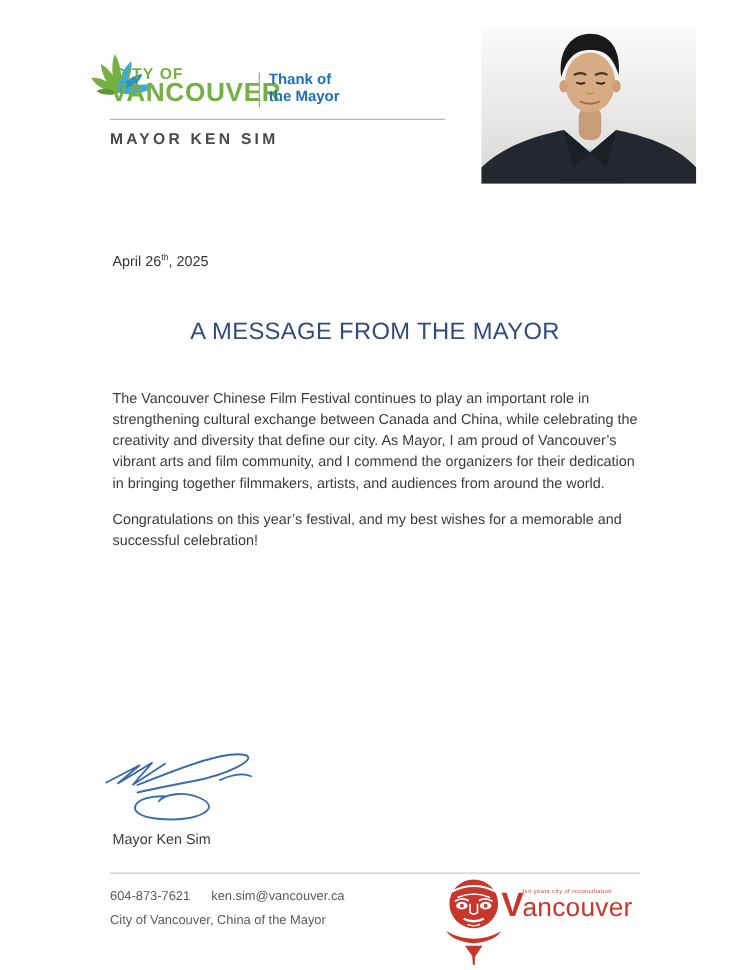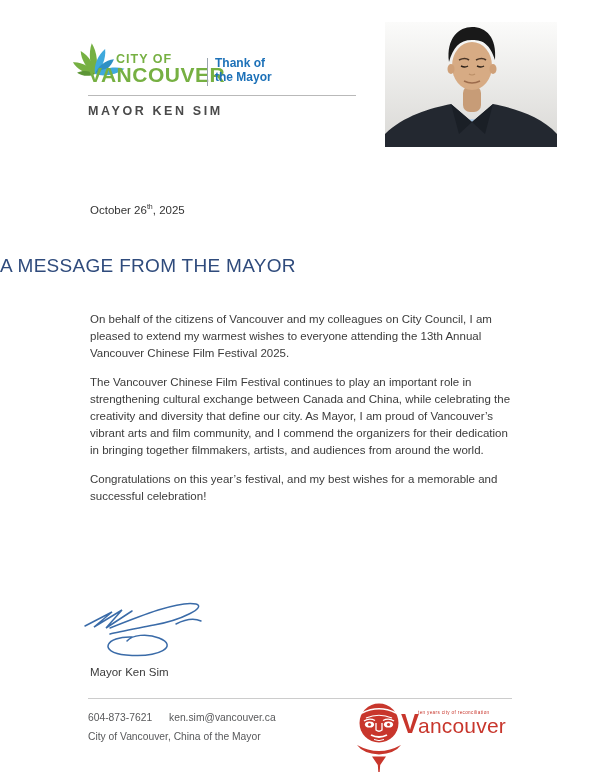--- a/index.html
+++ b/index.html
@@ -8,21 +8,21 @@
     width:600px;height:776px;
     background:#fff;
     font-family:"Liberation Sans","DejaVu Sans",sans-serif;
     color:var(--body_text,#3b3b3b);
     overflow:hidden;
   }
   .abs{position:absolute;}
 
   
   .cov-cityof{
-    left:116px;top:52px;
+    left:91px;top:52px;
     font-size:12.5px;font-weight:bold;letter-spacing:1px;
     color:var(--logo_green,#76B042);
     text-align:right;
   }
   .cov-vancouver{
     left:88px;top:63px;
     font-size:21px;font-weight:bold;letter-spacing:0.5px;
     color:var(--logo_green,#76B042);
   }
   .cov-divider{
@@ -45,21 +45,21 @@
   .photo-frame{
     left:385px;top:22px;width:172px;height:125px;
   }
 
   
   .date-line{
     left:90px;top:203px;font-size:11.5px;color:#333;
   }
   .date-line sup{font-size:7px;}
   .letter-title{
-    left:0;top:255px;width:600px;text-align:left;
+    left:0;top:255px;width:600px;text-align:center;
     font-size:19px;letter-spacing:0.3px;
     color:var(--title_navy,#2F4B7C);
   }
   .body-copy{
     left:90px;top:311px;width:424px;
     font-size:11.5px;line-height:17px;color:#3b3b3b;
   }
   .body-copy p{margin:0 0 12px 0;}
   .closing{margin-top:2px;}
   .signature{
@@ -160,27 +160,26 @@
       <path d="M62,125 L66,92 C74,99 100,99 108,92 L112,125 Z" fill="#a9c8e6"></path>
       <path d="M66,90 L86,98 L78,108 Z" fill="#c7dcf0"></path>
       <path d="M108,90 L88,98 L96,108 Z" fill="#c7dcf0"></path>
       <path d="M0,125 L0,112 C18,94 46,86 66,82 L87,100 L108,82 C128,86 156,94 172,112 L172,125 Z" fill="#232830"></path>
       <path d="M66,82 L87,100 L74,112 Z" fill="#1a1f26"></path>
       <path d="M108,82 L87,100 L100,112 Z" fill="#1a1f26"></path>
     </svg>
   </div>
 
   <div class="abs date-line">
-    <span>October 26</span><sup>th</sup><span>, 2025</span>
+    <span>April 26</span><sup>th</sup><span>, 2025</span>
   </div>
 
   <div class="abs letter-title">A MESSAGE FROM THE MAYOR</div>
 
   <div class="abs body-copy">
-    <p>On behalf of the citizens of Vancouver and my colleagues on City Council, I am pleased to extend my warmest wishes to everyone attending the 13th Annual Vancouver Chinese Film Festival 2025.</p>
     <p>The Vancouver Chinese Film Festival continues to play an important role in strengthening cultural exchange between Canada and China, while celebrating the creativity and diversity that define our city. As Mayor, I am proud of Vancouver’s vibrant arts and film community, and I commend the organizers for their dedication in bringing together filmmakers, artists, and audiences from around the world.</p>
     <p>Congratulations on this year’s festival, and my best wishes for a memorable and successful celebration!</p>
   </div>
 
   <div class="abs signature">
     <svg width="132" height="64" viewBox="0 0 132 64" aria-hidden="true">
       <g stroke="#3A6BA8" stroke-width="1.5" fill="none" stroke-linecap="round">
         <path d="M5,29 L32,15 L14,30 L42,13 L26,31 L52,14"></path>
         <path d="M30,31 C60,19 100,3 116,7 C127,10 102,23 74,28 C54,32 38,35 30,37"></path>
         <path d="M96,27 C104,23 114,21 121,24"></path>

